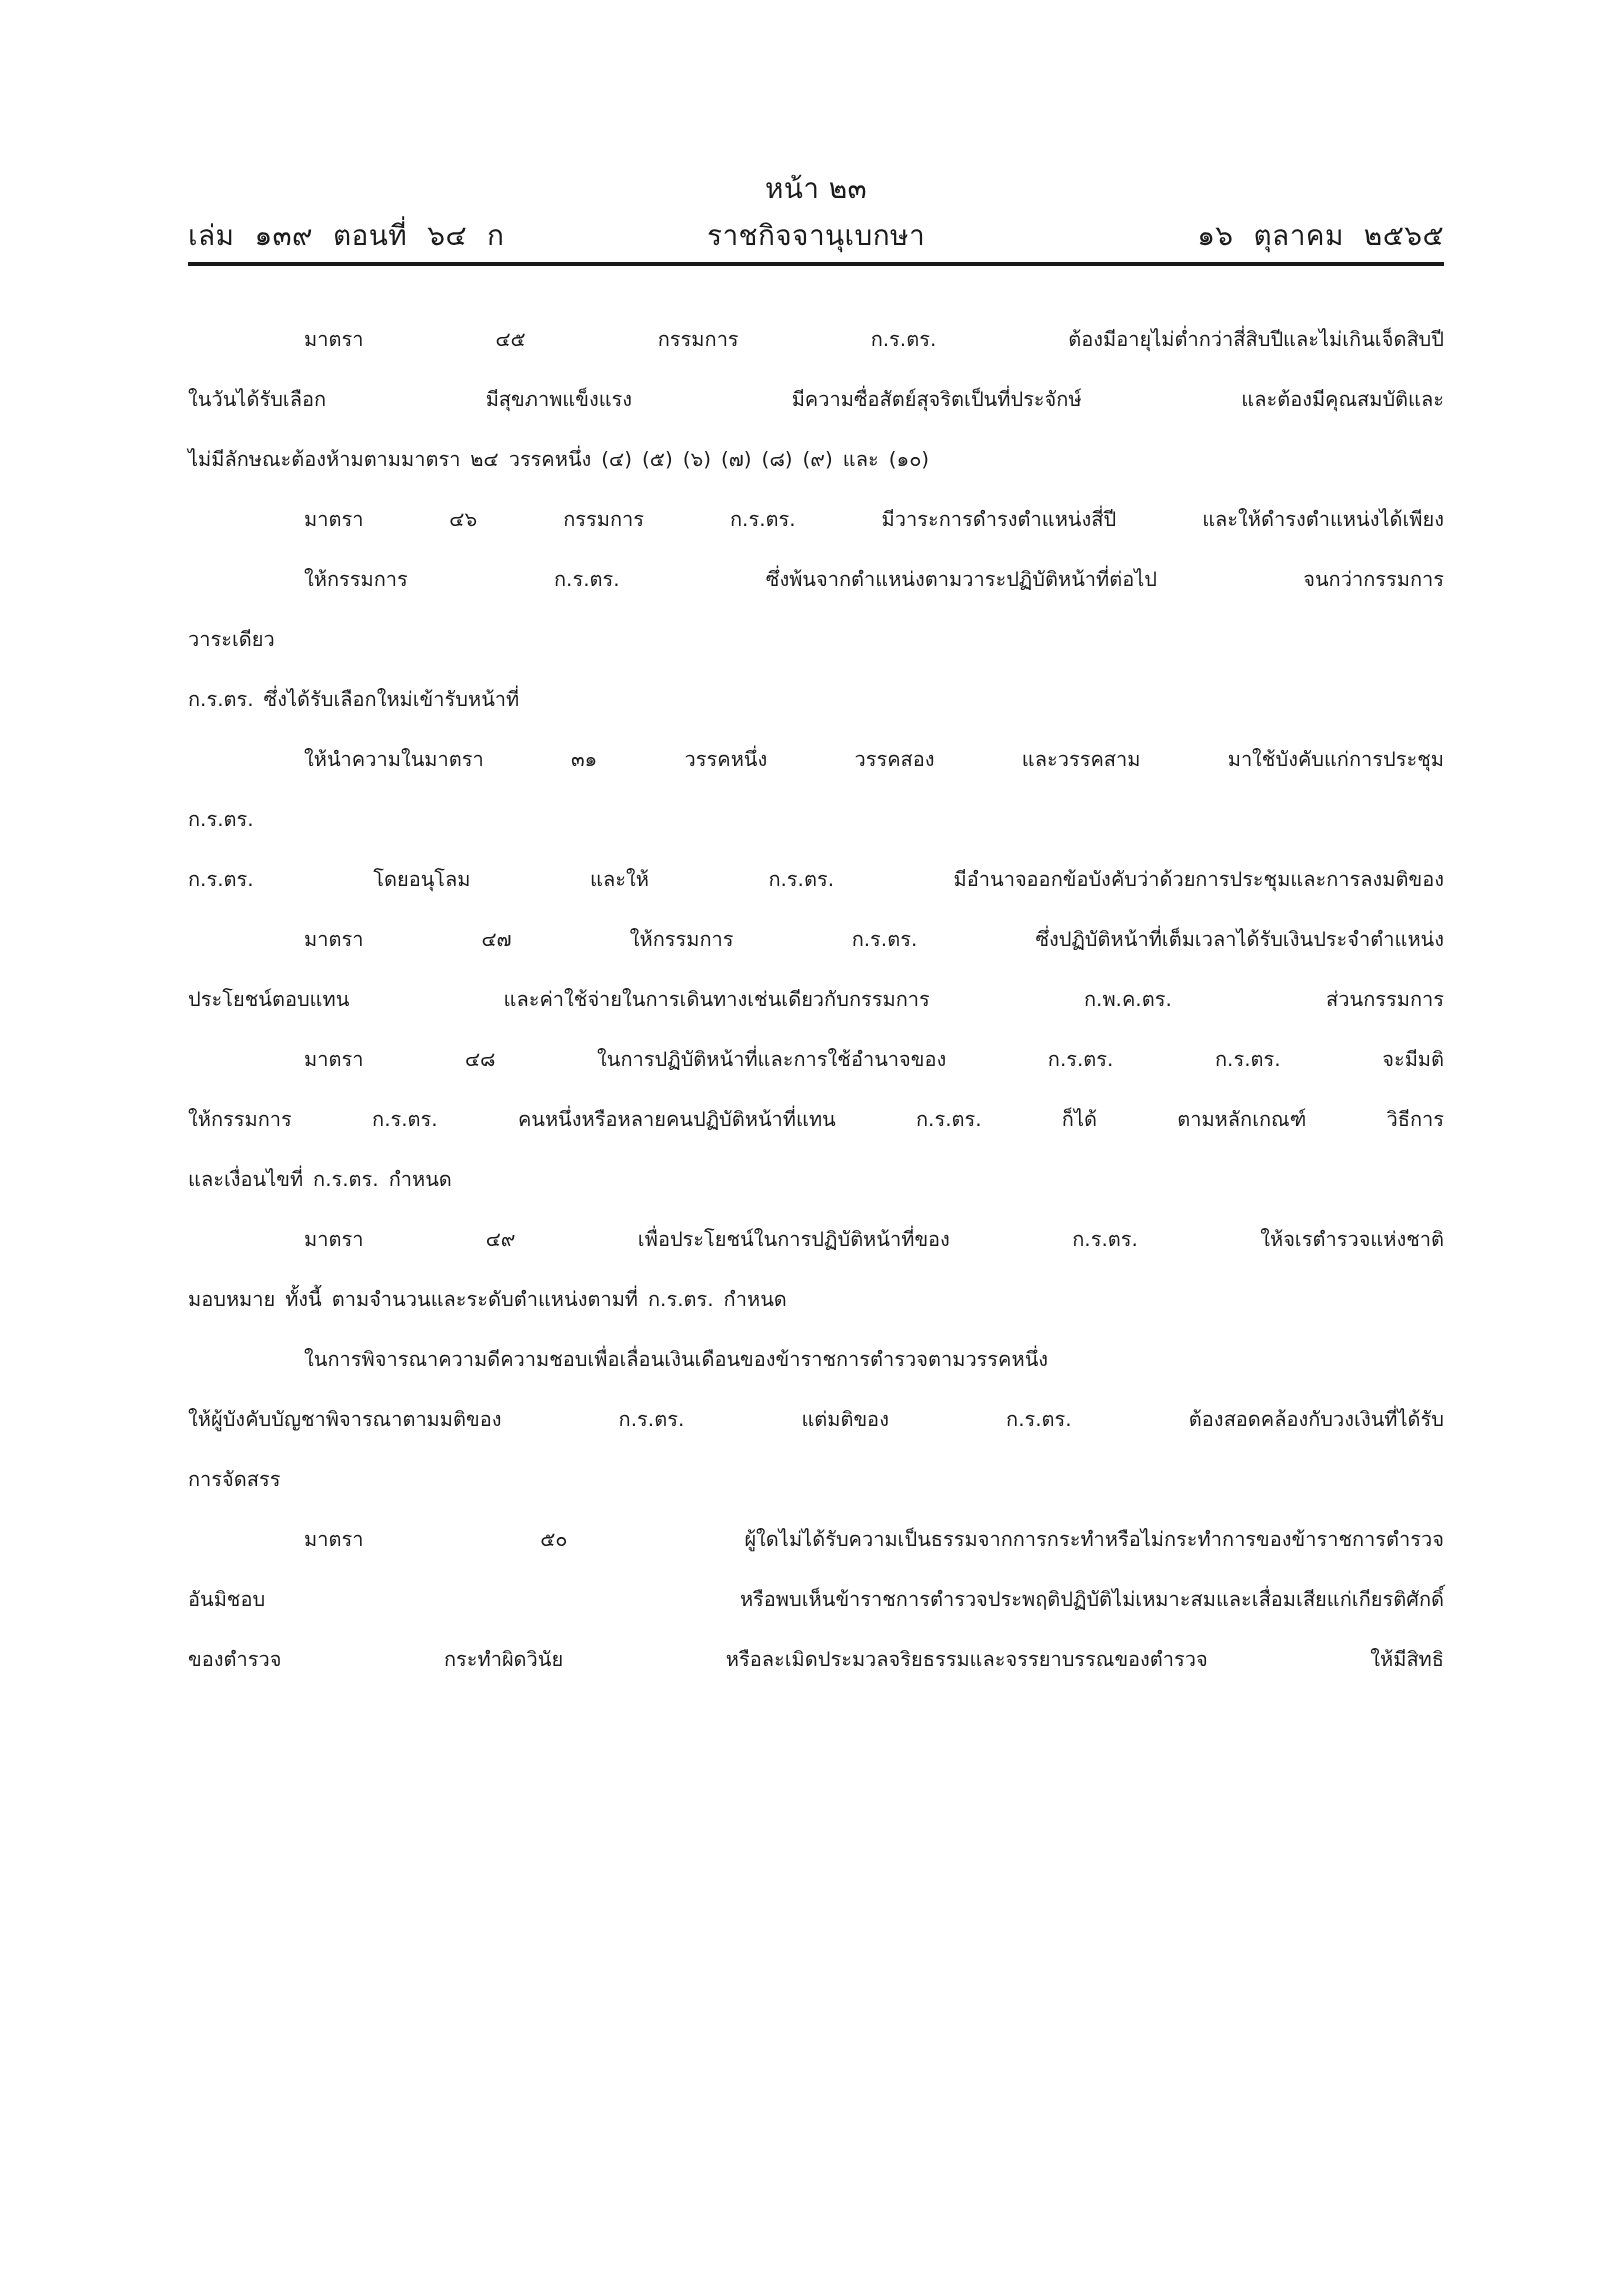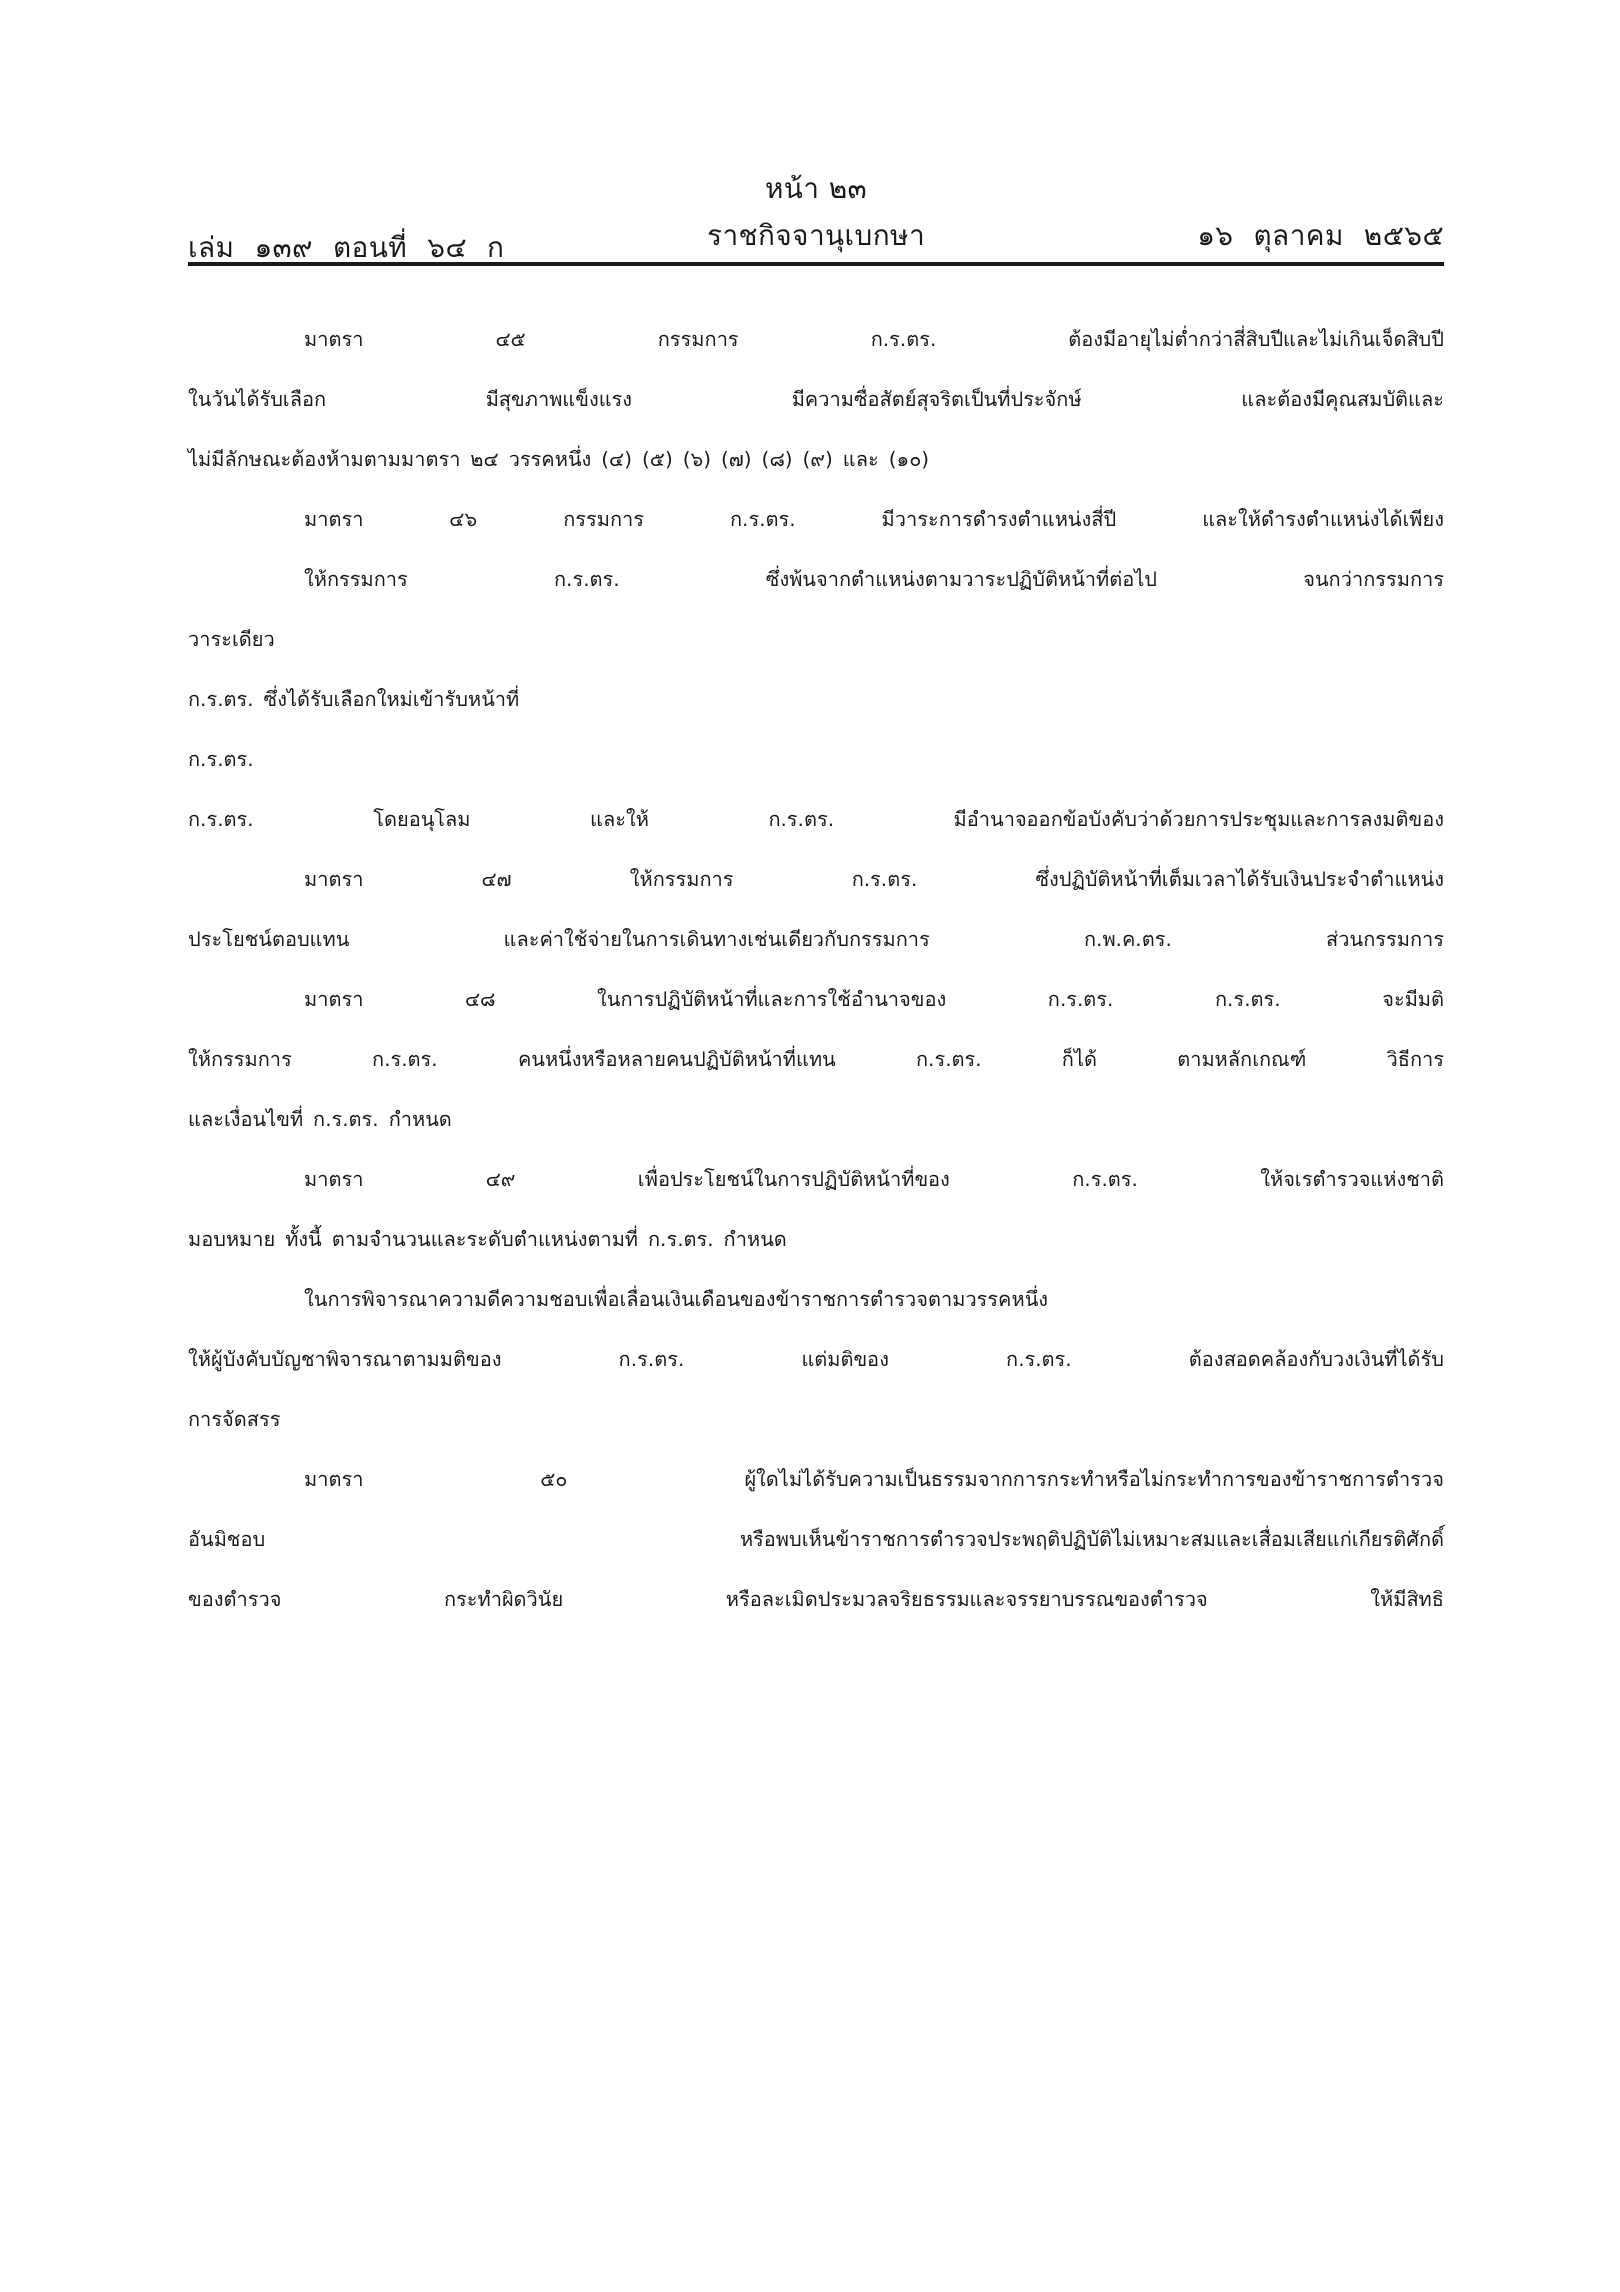--- a/index.html
+++ b/index.html
@@ -38,21 +38,21 @@
     .header-row {
       position: absolute;
       top: 213px;
       left: 0;
       width: 100%;
       height: 36px;
     }
     .header-left {
       position: absolute;
       left: 0;
-      top: 12px;
+      top: 0;
       word-spacing: 10.7px;
     }
     .header-center {
       position: absolute;
       left: 0;
       width: 100%;
       top: 0;
       text-align: center;
     }
     .header-right {
@@ -106,20 +106,21 @@
   </div>
 
   <div class="body-text" id="body-text">
       <div class="line indent">มาตรา  ๔๕  กรรมการ  ก.ร.ตร.  ต้องมีอายุไม่ต่ำกว่าสี่สิบปีและไม่เกินเจ็ดสิบปี</div>
       <div class="line">ในวันได้รับเลือก มีสุขภาพแข็งแรง มีความซื่อสัตย์สุจริตเป็นที่ประจักษ์ และต้องมีคุณสมบัติและ</div>
       <div class="line last">ไม่มีลักษณะต้องห้ามตามมาตรา ๒๔ วรรคหนึ่ง (๔) (๕) (๖) (๗) (๘) (๙) และ (๑๐)</div>
       <div class="line indent">มาตรา  ๔๖  กรรมการ ก.ร.ตร. มีวาระการดำรงตำแหน่งสี่ปี  และให้ดำรงตำแหน่งได้เพียง</div>
       <div class="line indent">ให้กรรมการ  ก.ร.ตร.  ซึ่งพ้นจากตำแหน่งตามวาระปฏิบัติหน้าที่ต่อไป  จนกว่ากรรมการ</div>
       <div class="line last">วาระเดียว</div>
       <div class="line last">ก.ร.ตร.  ซึ่งได้รับเลือกใหม่เข้ารับหน้าที่</div>
+      <div class="line indent">ให้นำความในมาตรา  ๓๑  วรรคหนึ่ง  วรรคสอง  และวรรคสาม  มาใช้บังคับแก่การประชุม</div>
       <div class="line last">ก.ร.ตร.</div>
       <div class="line">ก.ร.ตร.  โดยอนุโลม  และให้  ก.ร.ตร.  มีอำนาจออกข้อบังคับว่าด้วยการประชุมและการลงมติของ</div>
       <div class="line indent">มาตรา  ๔๗  ให้กรรมการ  ก.ร.ตร.  ซึ่งปฏิบัติหน้าที่เต็มเวลาได้รับเงินประจำตำแหน่ง</div>
       <div class="line">ประโยชน์ตอบแทน  และค่าใช้จ่ายในการเดินทางเช่นเดียวกับกรรมการ  ก.พ.ค.ตร.  ส่วนกรรมการ</div>
       <div class="line indent">มาตรา  ๔๘  ในการปฏิบัติหน้าที่และการใช้อำนาจของ  ก.ร.ตร.  ก.ร.ตร.  จะมีมติ</div>
       <div class="line">ให้กรรมการ  ก.ร.ตร.  คนหนึ่งหรือหลายคนปฏิบัติหน้าที่แทน  ก.ร.ตร.  ก็ได้  ตามหลักเกณฑ์  วิธีการ</div>
       <div class="line last">และเงื่อนไขที่  ก.ร.ตร.  กำหนด</div>
       <div class="line indent">มาตรา  ๔๙  เพื่อประโยชน์ในการปฏิบัติหน้าที่ของ  ก.ร.ตร.  ให้จเรตำรวจแห่งชาติ</div>
       <div class="line last">มอบหมาย  ทั้งนี้  ตามจำนวนและระดับตำแหน่งตามที่  ก.ร.ตร.  กำหนด</div>
       <div class="line indent">ในการพิจารณาความดีความชอบเพื่อเลื่อนเงินเดือนของข้าราชการตำรวจตามวรรคหนึ่ง</div>

